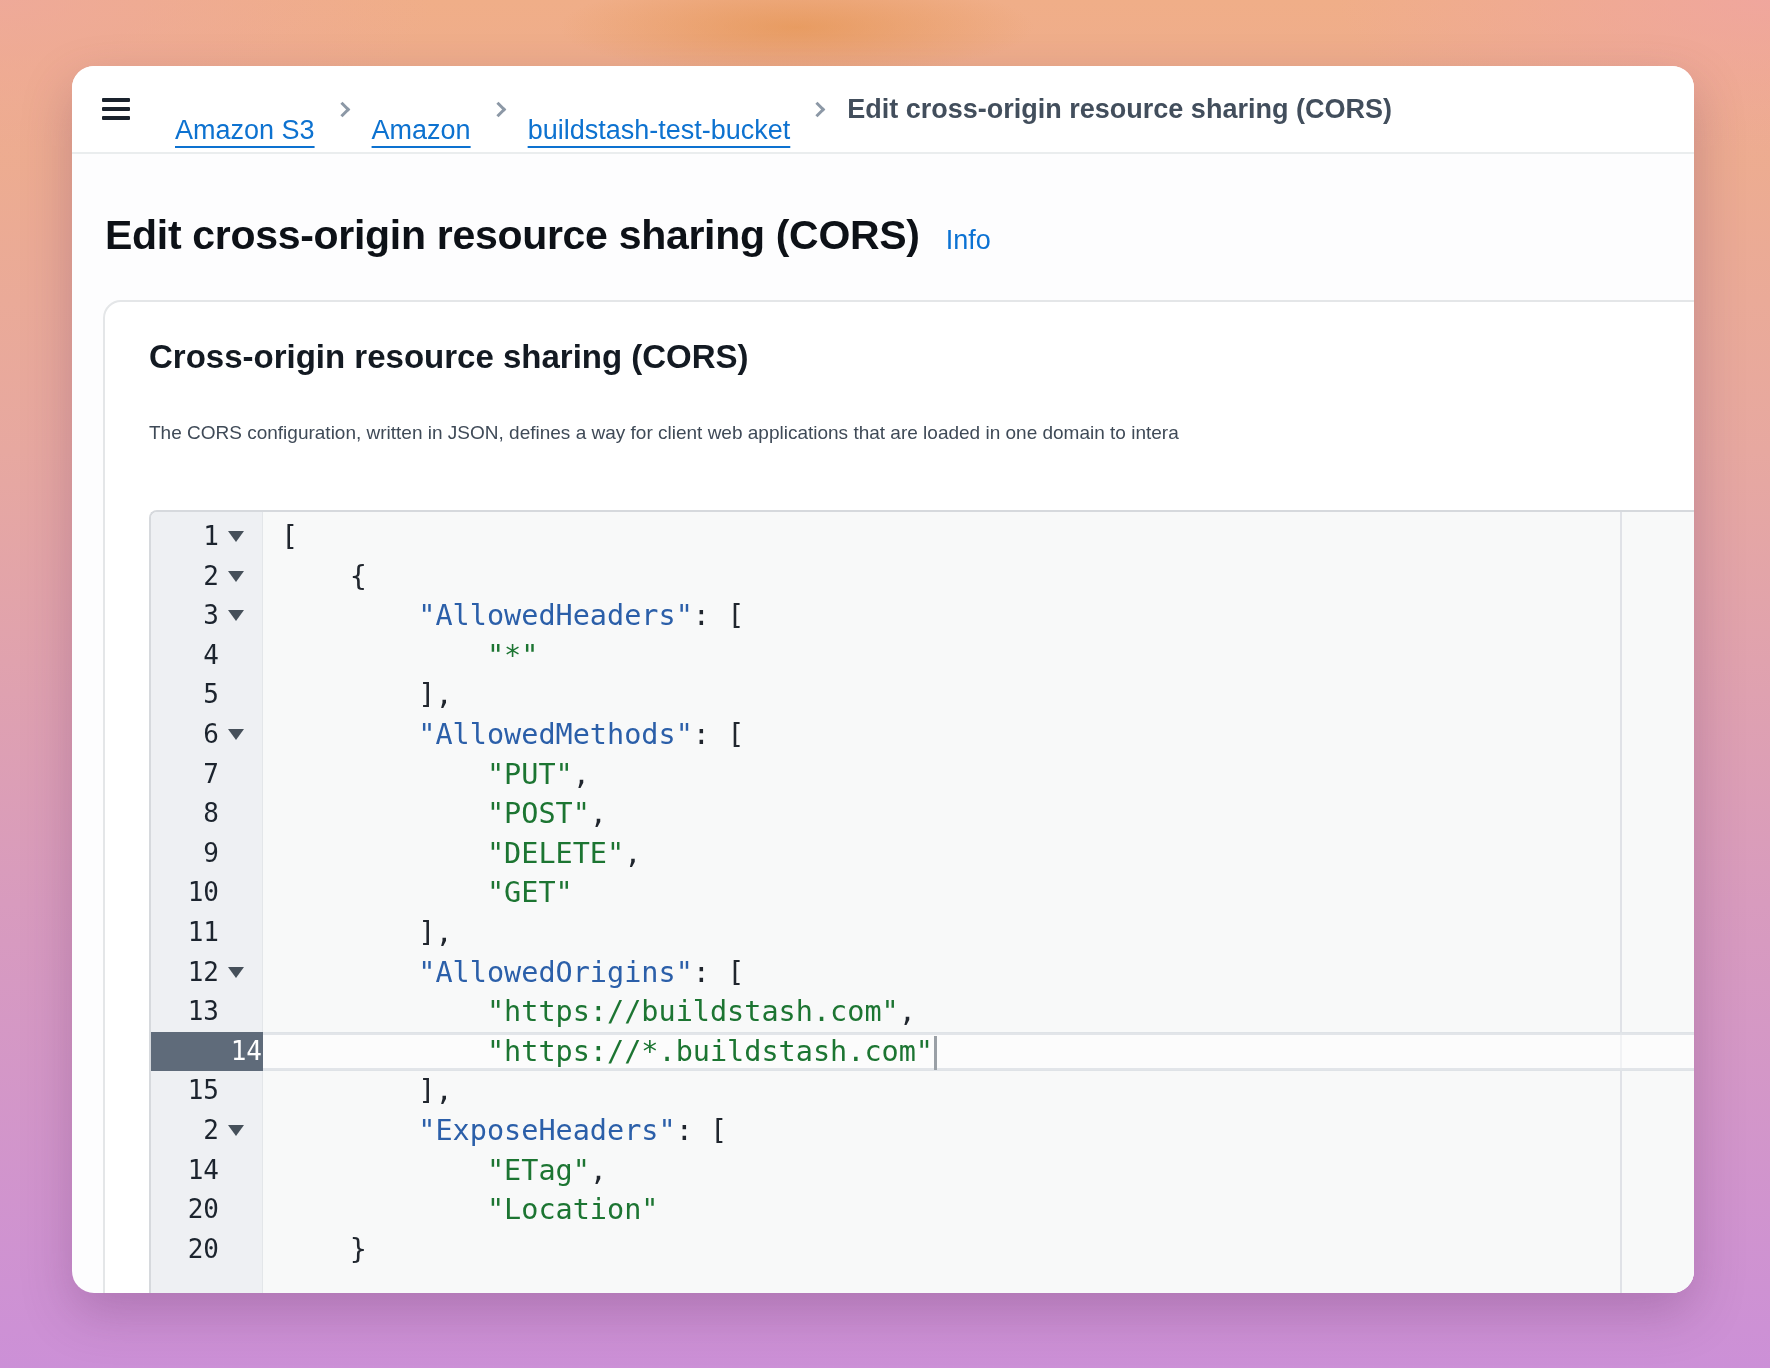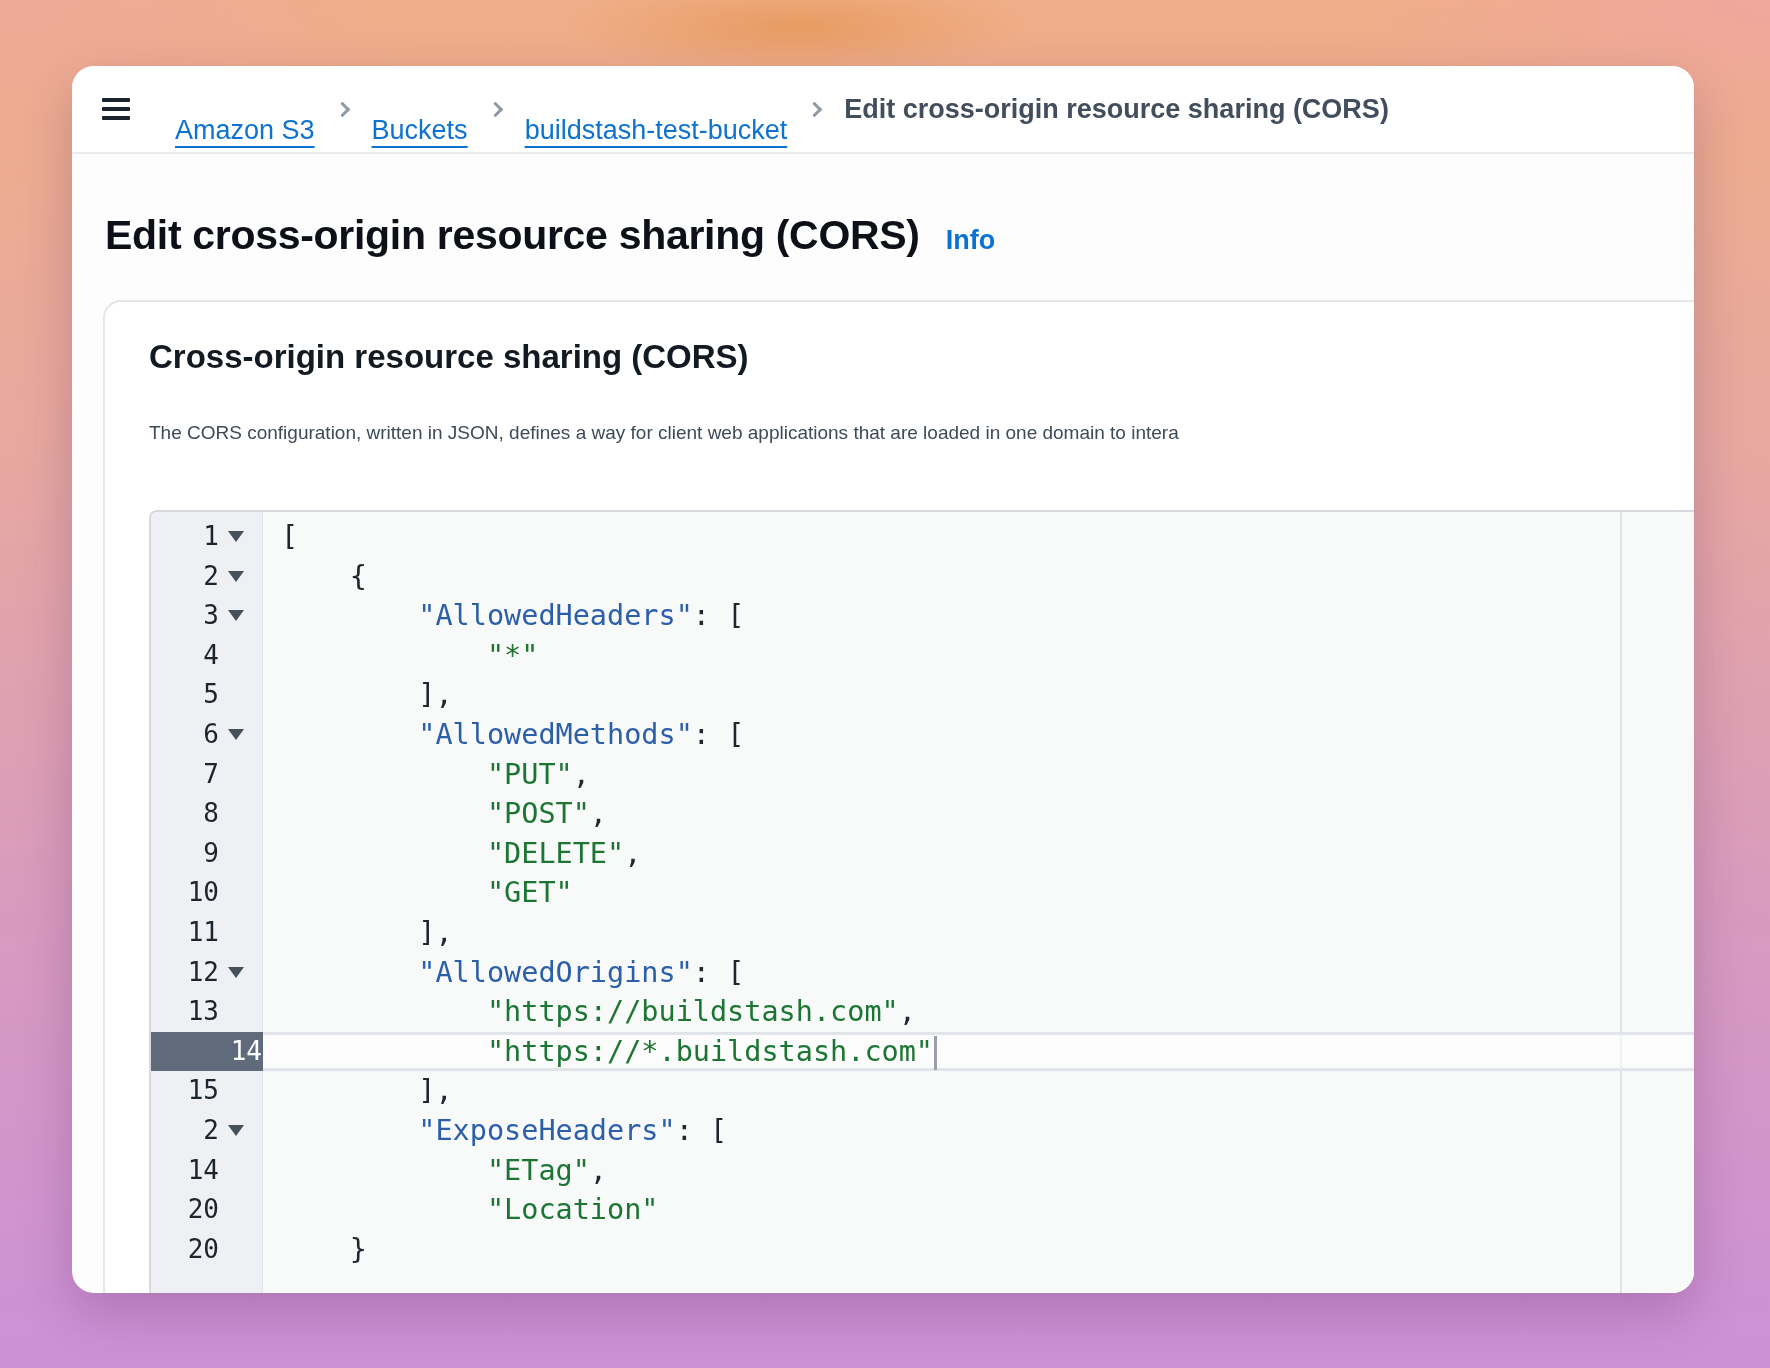--- a/index.html
+++ b/index.html
@@ -29,21 +29,21 @@
   .hamburger { width:28px; height:22px; display:flex; flex-direction:column; justify-content:space-between; cursor:pointer; margin-right:45px; }
   .hamburger i { display:block; height:4px; background:#1a222d; border-radius:1px; }
   .crumbs { display:flex; align-items:center; font-size:27px; }
   .crumb-link { color:#0d72d0; text-decoration:underline; text-decoration-thickness:2px; text-underline-offset:7px; cursor:pointer;margin-top:42px; }
   .crumb-current { color:#424e5c; font-weight:700; }
   .crumb-sep { width:11px; height:11px; border-top:3px solid #8c98a6; border-right:3px solid #8c98a6; transform:rotate(45deg); margin:0 24px 0 22px; flex:none; }
 
   
   .page-head { position:absolute; left:33px; top:146px; display:flex; align-items:baseline; gap:26px; }
   .page-title { font-size:41px; font-weight:700; color:#0d1117; letter-spacing:-0.3px; }
-  .info-link { font-size:27px; font-weight:700; color:#0b72d3; cursor:pointer; }
+  .info-link { font-size:27px; font-weight:400; color:#0b72d3; cursor:pointer; }
 
   
   .card {
     position:absolute; left:31px; top:234px; right:-60px; bottom:-60px;
     background:#ffffff; border:2px solid #e4e6e8; border-radius:18px;
   }
   .card-heading { position:absolute; left:44px; top:36px; font-size:33px; font-weight:700; color:#131a22; }
   .card-desc { position:absolute; left:44px; top:120px; right:0; font-size:19px; color:#3f4a57; white-space:nowrap; overflow:hidden; }
 
   
@@ -77,21 +77,21 @@
 
   <div class="topbar">
     <div class="hamburger">
         <i></i>
         <i></i>
         <i></i>
       </div>
     <div class="crumbs">
         <span class="crumb-link">Amazon S3</span>
         <span class="crumb-sep"></span>
-        <span class="crumb-link">Buckets</span>
+        <span class="crumb-link">Amazon</span>
         <span class="crumb-sep"></span>
         <span class="crumb-link">buildstash-test-bucket</span>
         <span class="crumb-sep"></span>
         <span class="crumb-current">Edit cross-origin resource sharing (CORS)</span>
       </div>
   </div>
 
   <div class="page-head">
     <span class="page-title">Edit cross-origin resource sharing (CORS)</span>
     <span class="info-link">Info</span>

